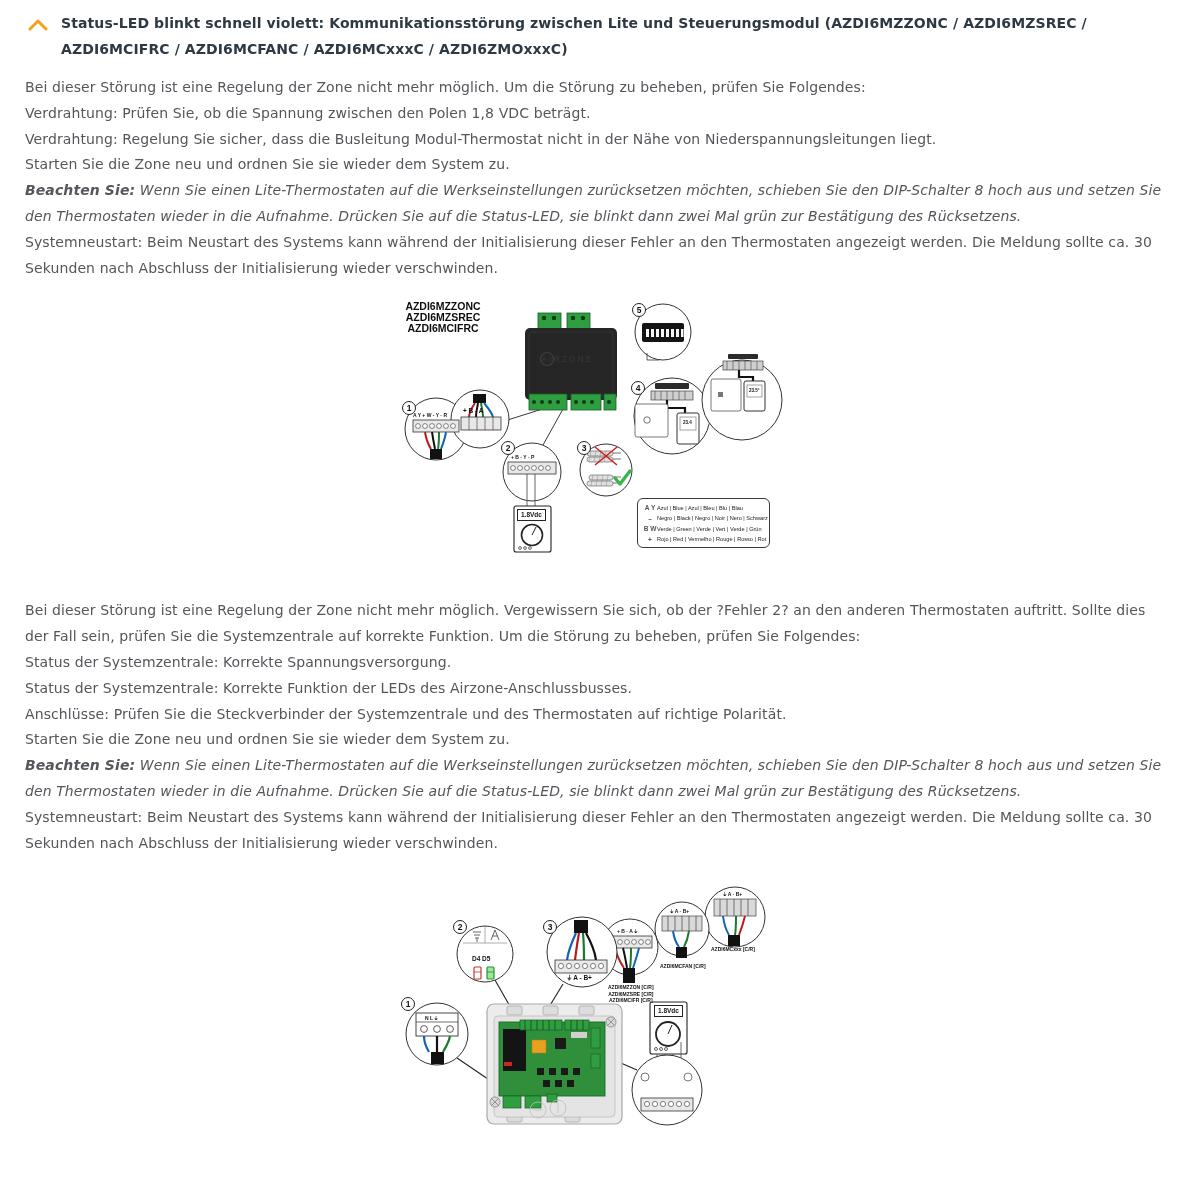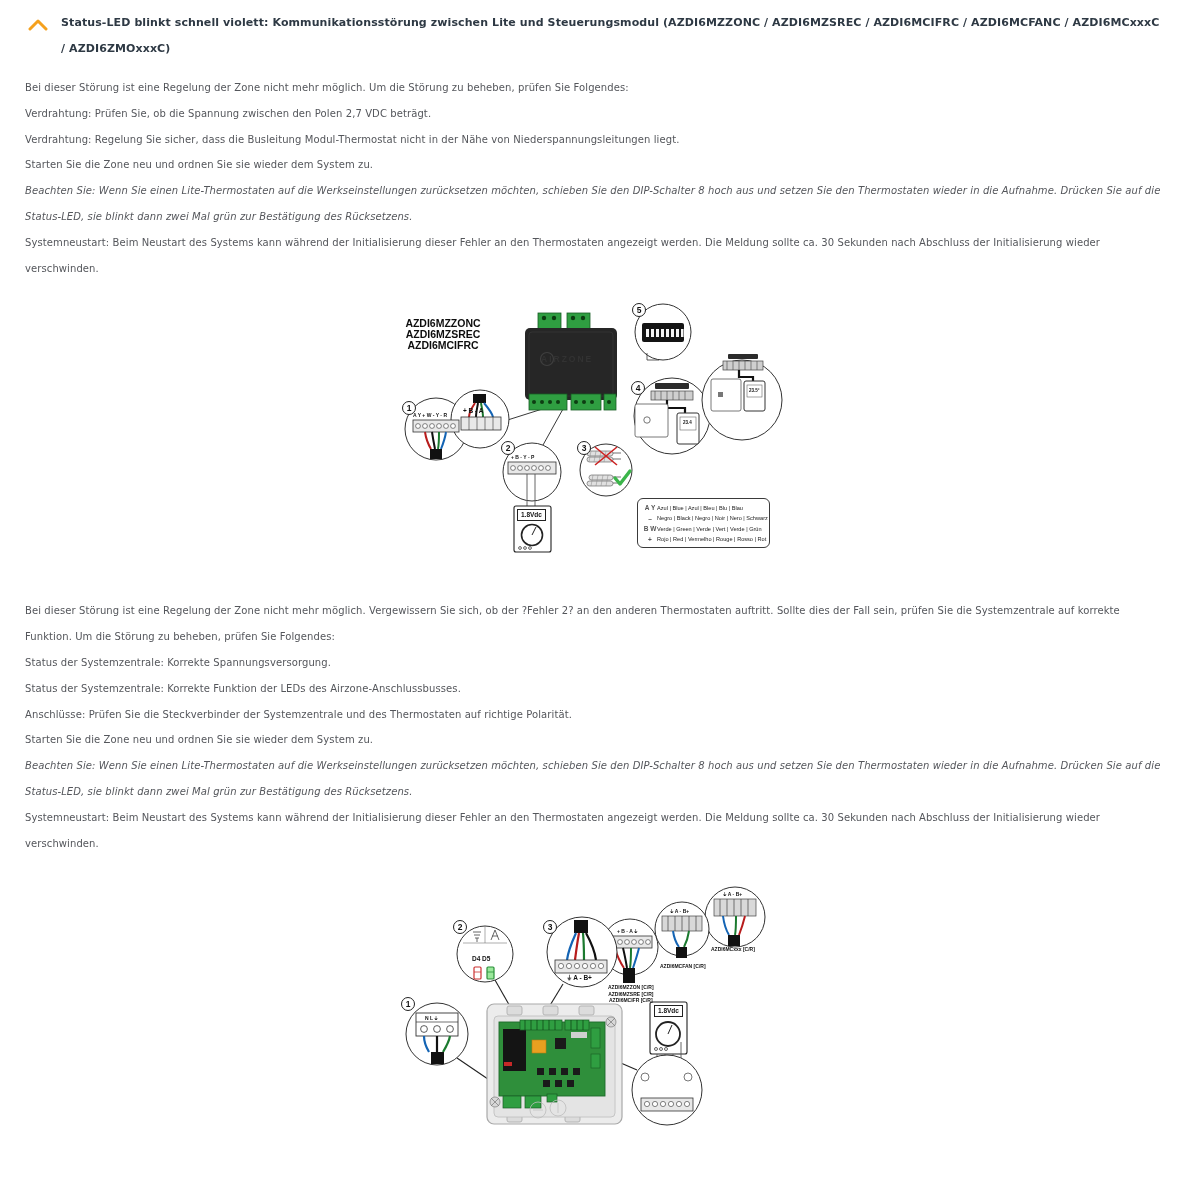--- a/index.html
+++ b/index.html
@@ -4,27 +4,27 @@
 <style>
   * { margin:0; padding:0; box-sizing:border-box; }
   html,body { background:#ffffff; }
   body { width:1190px; min-height:1196px; font-family:"Liberation Sans", sans-serif; }
   .pg { padding:10px 25px 20px 25px; }
 
   
   .sec + .sec { margin-top:32px; }
   .hdr { display:flex; align-items:flex-start; cursor:pointer; }
   .chev { flex:0 0 20px; margin:8px 13px 0 3px; }
-  .ttl { font-family:"DejaVu Sans", sans-serif; font-size:11px; line-height:26px;
+  .ttl { font-family:"DejaVu Sans", sans-serif; font-size:14px; line-height:26px;
          font-weight:600; color:#2e3944; letter-spacing:0.1px; }
   .txt { margin-top:13px; }
-  .txt p { font-family:"DejaVu Sans", sans-serif; font-size:10px; line-height:25.8px;
+  .txt p { font-family:"DejaVu Sans", sans-serif; font-size:14px; line-height:25.8px;
            color:#54565b; letter-spacing:0.1px; }
   .txt p.it { font-style:italic; }
-  .txt p.it b { font-weight:400; font-style:italic; }
+  .txt p.it b { font-weight:700; font-style:italic; }
 
   
   .fig { position:relative; margin:20px auto 0 auto; }
   .fig1 { width:400px; height:265px; }
   .fig2 { width:400px; height:330px; margin-top:16px; }
   .fig svg.bg { position:absolute; left:0; top:0; }
   .ov { position:absolute; font-family:"Liberation Sans", sans-serif; color:#111;text-align:center; }
   .badge { position:absolute; width:14px; height:14px; border:1.3px solid #222; border-radius:50%;
            background:#fff; font:bold 8.5px/12px "Liberation Sans", sans-serif; text-align:center; color:#111; z-index:5; }
   .prodlbl { font-weight:700; font-size:10.5px; line-height:11px; text-align:center; color:#0d0d0d; letter-spacing:0; }
@@ -49,21 +49,21 @@
 
   <section class="sec">
     <div class="hdr">
       <svg class="chev" width="20" height="13" viewBox="0 0 20 13">
         <polyline points="2,11 10,3 18,11" fill="none" stroke="#F5A11E" stroke-width="3" stroke-linecap="round" stroke-linejoin="round"></polyline>
       </svg>
       <h3 class="ttl">Status-LED blinkt schnell violett: Kommunikationsstörung zwischen Lite und Steuerungsmodul (AZDI6MZZONC / AZDI6MZSREC / AZDI6MCIFRC / AZDI6MCFANC / AZDI6MCxxxC / AZDI6ZMOxxxC)</h3>
     </div>
     <div class="txt">
       <p>Bei dieser Störung ist eine Regelung der Zone nicht mehr möglich. Um die Störung zu beheben, prüfen Sie Folgendes:</p>
-      <p>Verdrahtung: Prüfen Sie, ob die Spannung zwischen den Polen 2,7 VDC beträgt.</p>
+      <p>Verdrahtung: Prüfen Sie, ob die Spannung zwischen den Polen 1,8 VDC beträgt.</p>
       <p>Verdrahtung: Regelung Sie sicher, dass die Busleitung Modul-Thermostat nicht in der Nähe von Niederspannungsleitungen liegt.</p>
       <p>Starten Sie die Zone neu und ordnen Sie sie wieder dem System zu.</p>
       <p class="it"><b>Beachten Sie:</b><span> Wenn Sie einen Lite-Thermostaten auf die Werkseinstellungen zurücksetzen möchten, schieben Sie den DIP-Schalter 8 hoch aus und setzen Sie den Thermostaten wieder in die Aufnahme. Drücken Sie auf die Status-LED, sie blinkt dann zwei Mal grün zur Bestätigung des Rücksetzens.</span></p>
       <p>Systemneustart: Beim Neustart des Systems kann während der Initialisierung dieser Fehler an den Thermostaten angezeigt werden. Die Meldung sollte ca. 30 Sekunden nach Abschluss der Initialisierung wieder verschwinden.</p>
     </div>
 
     <div class="fig fig1">
       <svg class="bg" width="400" height="265" viewBox="0 0 400 265">
 
         <line x1="160" y1="104" x2="100" y2="123" stroke="#222" stroke-width="0.9"></line>
@@ -216,21 +216,21 @@
             <line x1="218" y1="152" x2="226" y2="152"></line>
             <line x1="218" y1="158" x2="226" y2="158"></line>
             <line x1="218" y1="176" x2="226" y2="176"></line>
             <line x1="218" y1="182" x2="226" y2="182"></line>
           </g>
         <line x1="200" y1="146" x2="222" y2="164" stroke="#cc2222" stroke-width="1.6"></line>
         <line x1="222" y1="146" x2="200" y2="164" stroke="#cc2222" stroke-width="1.6"></line>
         <path d="M220,177 l5,6 l10,-13" fill="none" stroke="#3bb54a" stroke-width="3.4" stroke-linecap="round" stroke-linejoin="round"></path>
       </svg>
 
-      <div class="ov prodlbl" style="left:8px; top:17px; width:80px;">
+      <div class="ov prodlbl" style="left:8px; top:0; width:80px;">
         <div>AZDI6MZZONC</div>
         <div>AZDI6MZSREC</div>
         <div>AZDI6MCIFRC</div>
       </div>
       <span class="ov brand" style="left:146px; top:53px;">AIRZONE</span>
 
       <span class="badge" style="left:7px; top:100px;">1</span>
       <span class="badge" style="left:106px; top:140px;">2</span>
       <span class="badge" style="left:182px; top:140px;">3</span>
       <span class="badge" style="left:236px; top:80px;">4</span>

